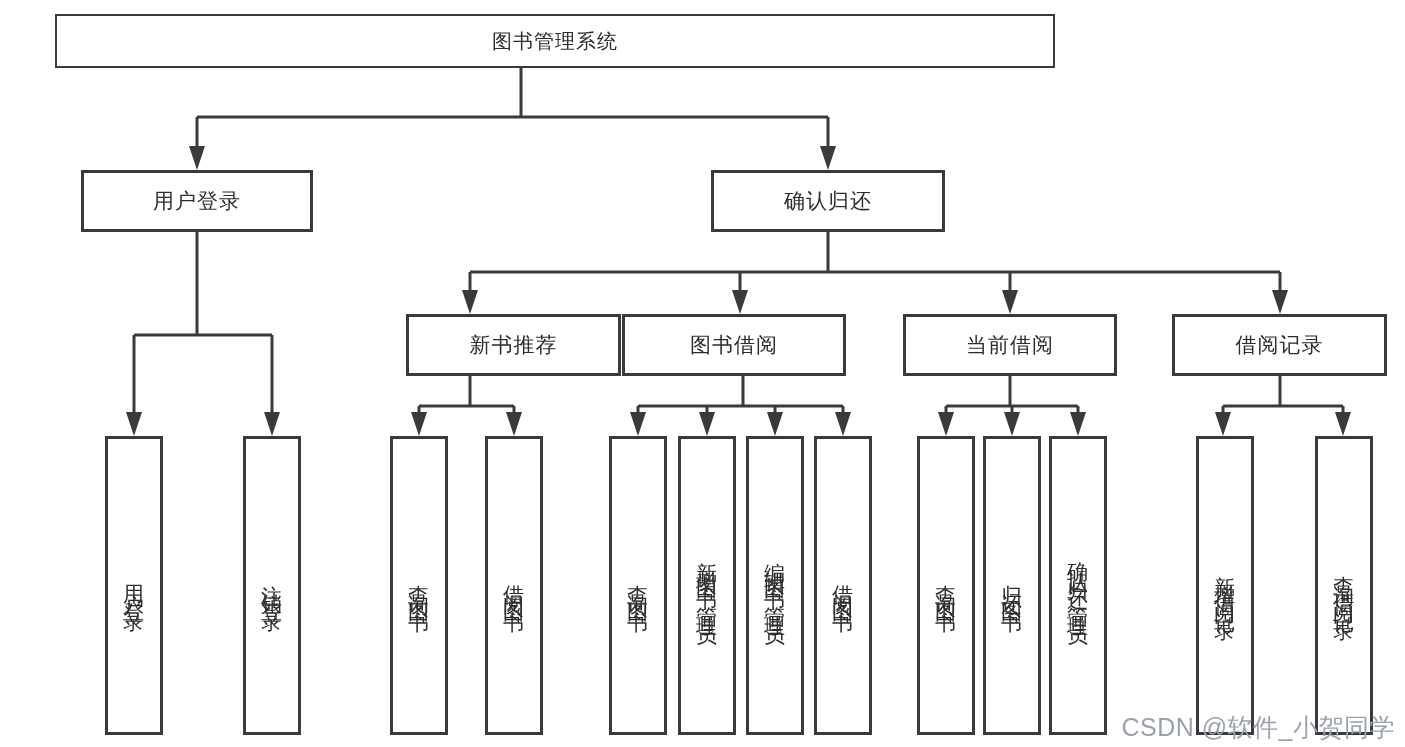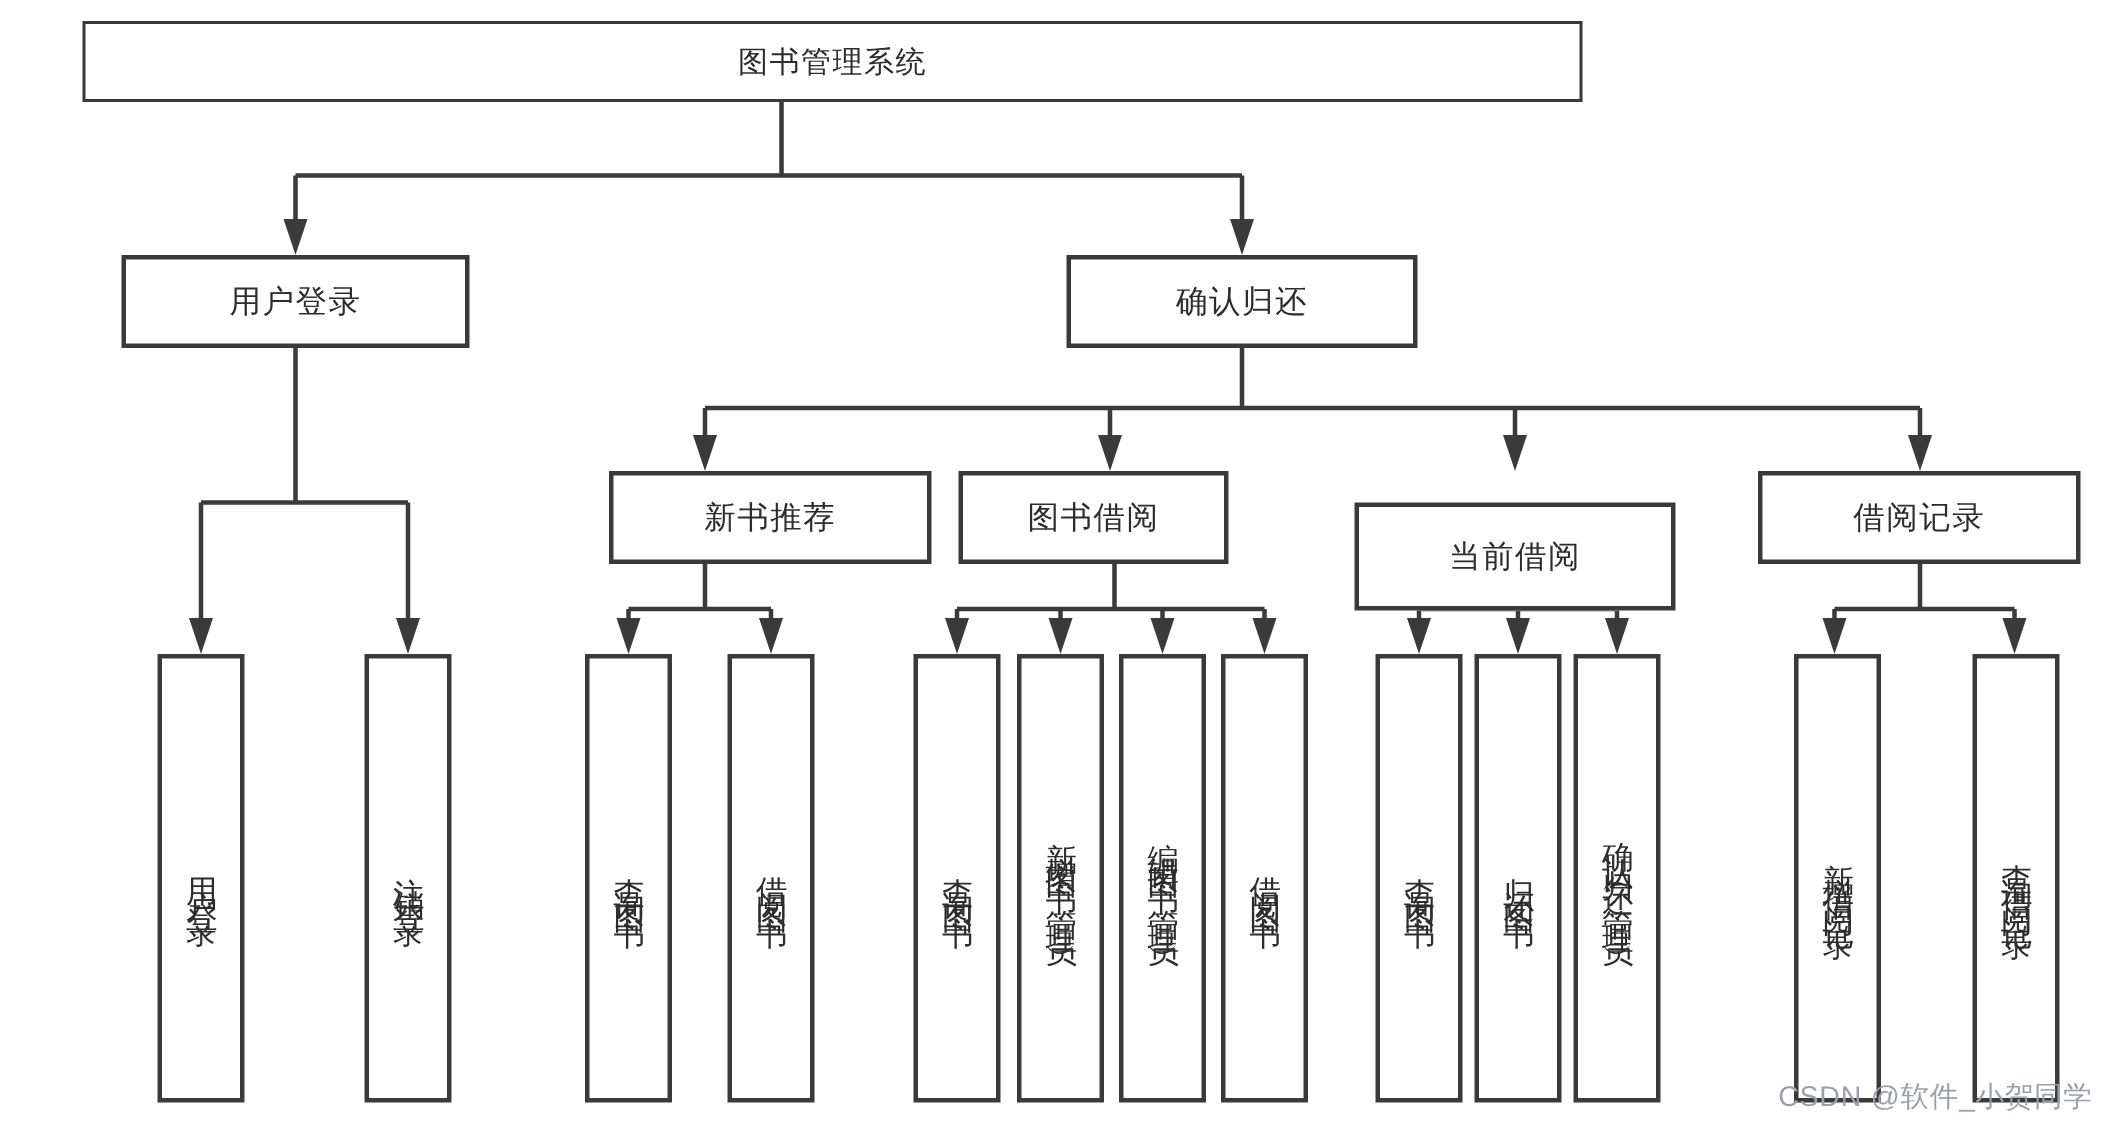--- a/index.html
+++ b/index.html
@@ -46,21 +46,21 @@
     font-size: 21px;
     letter-spacing: 9px;
     line-height: 1;
     white-space: nowrap;
   }
   .watermark {
     position: absolute;
     right: 10px;
     bottom: 3px;
     color: #9aa1ad;
-    font-size: 19px;
+    font-size: 25px;
     z-index: 3;
     letter-spacing: 0.5px;
     text-align: right;
   }
 </style>
 </head>
 <body>
 
 <div id="stage">
 
@@ -103,22 +103,22 @@
       <polygon points="1335,412 1351,412 1343,436"></polygon>
     </g>
   </svg>
 
   <div class="hnode root" style="left:20px; top:14px; width:1000px; height:54px;">图书管理系统</div>
 
   <div class="hnode" style="left:81px; top:170px; width:232px; height:62px;">用户登录</div>
   <div class="hnode" style="left:711px; top:170px; width:234px; height:62px;">确认归还</div>
 
   <div class="hnode" style="left:363px; top:314px; width:215px; height:62px;margin-left:43px;">新书推荐</div>
-  <div class="hnode" style="left:639px; top:314px; width:180px; height:62px;">图书借阅</div>
-  <div class="hnode" style="left:903px; top:314px; width:214px; height:72px;margin-top:21px;">当前借阅</div>
+  <div class="hnode" style="left:622px; top:314px; width:224px; height:62px;">图书借阅</div>
+  <div class="hnode" style="left:903px; top:314px; width:214px; height:62px;">当前借阅</div>
   <div class="hnode" style="left:1172px; top:314px; width:215px; height:62px;">借阅记录</div>
 
   <div class="vnode" style="left:105px;">
     <span>用户登录</span>
   </div>
   <div class="vnode" style="left:243px;">
     <span>注销登录</span>
   </div>
 
   <div class="vnode" style="left:390px;">

